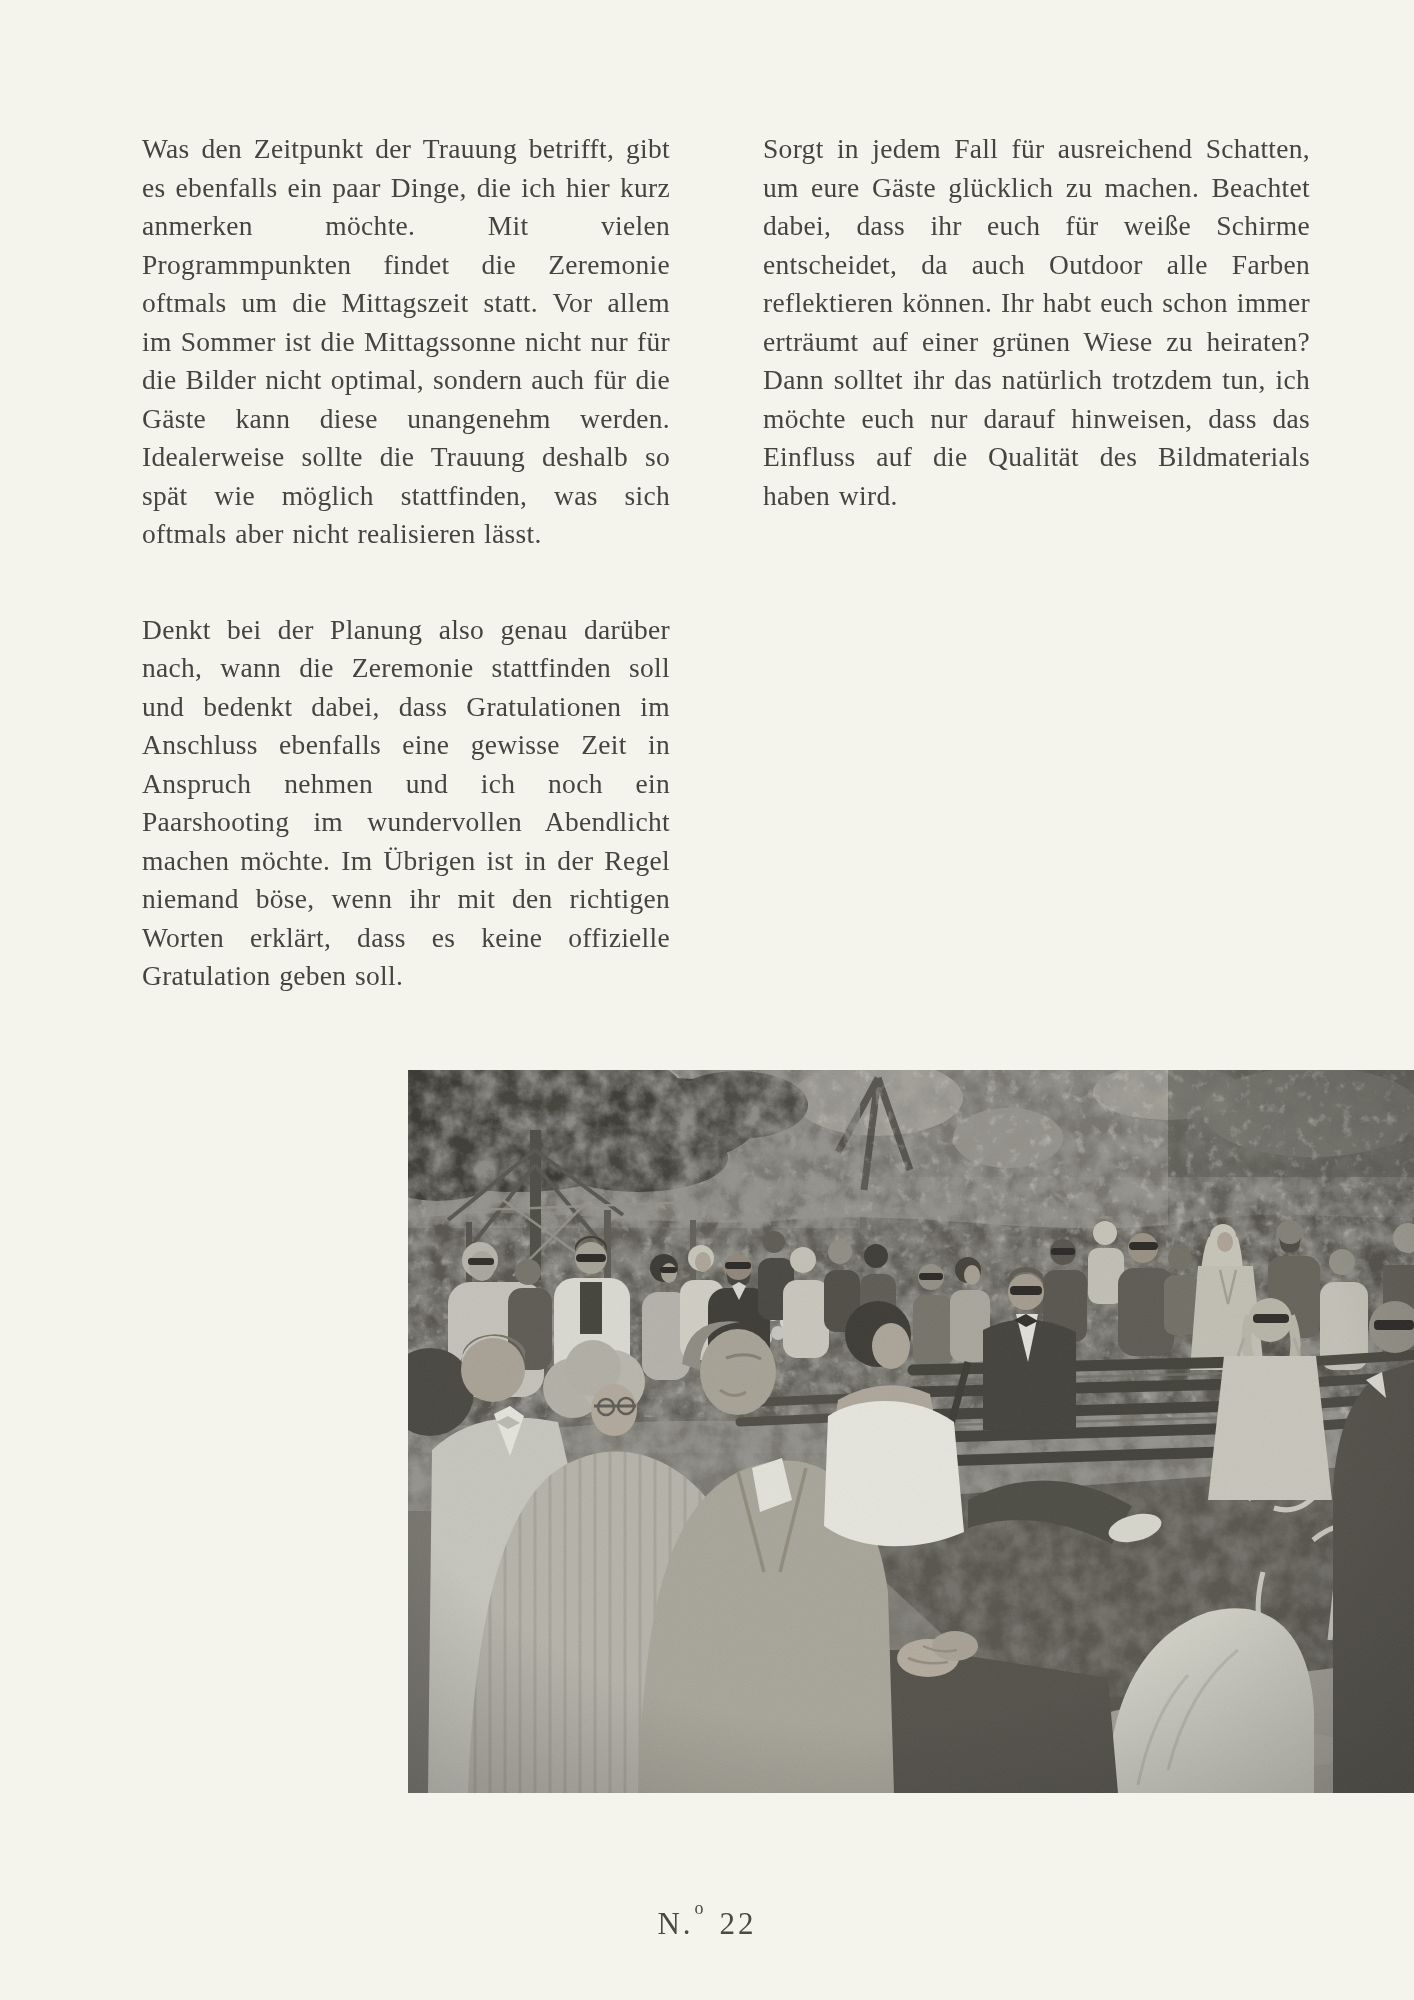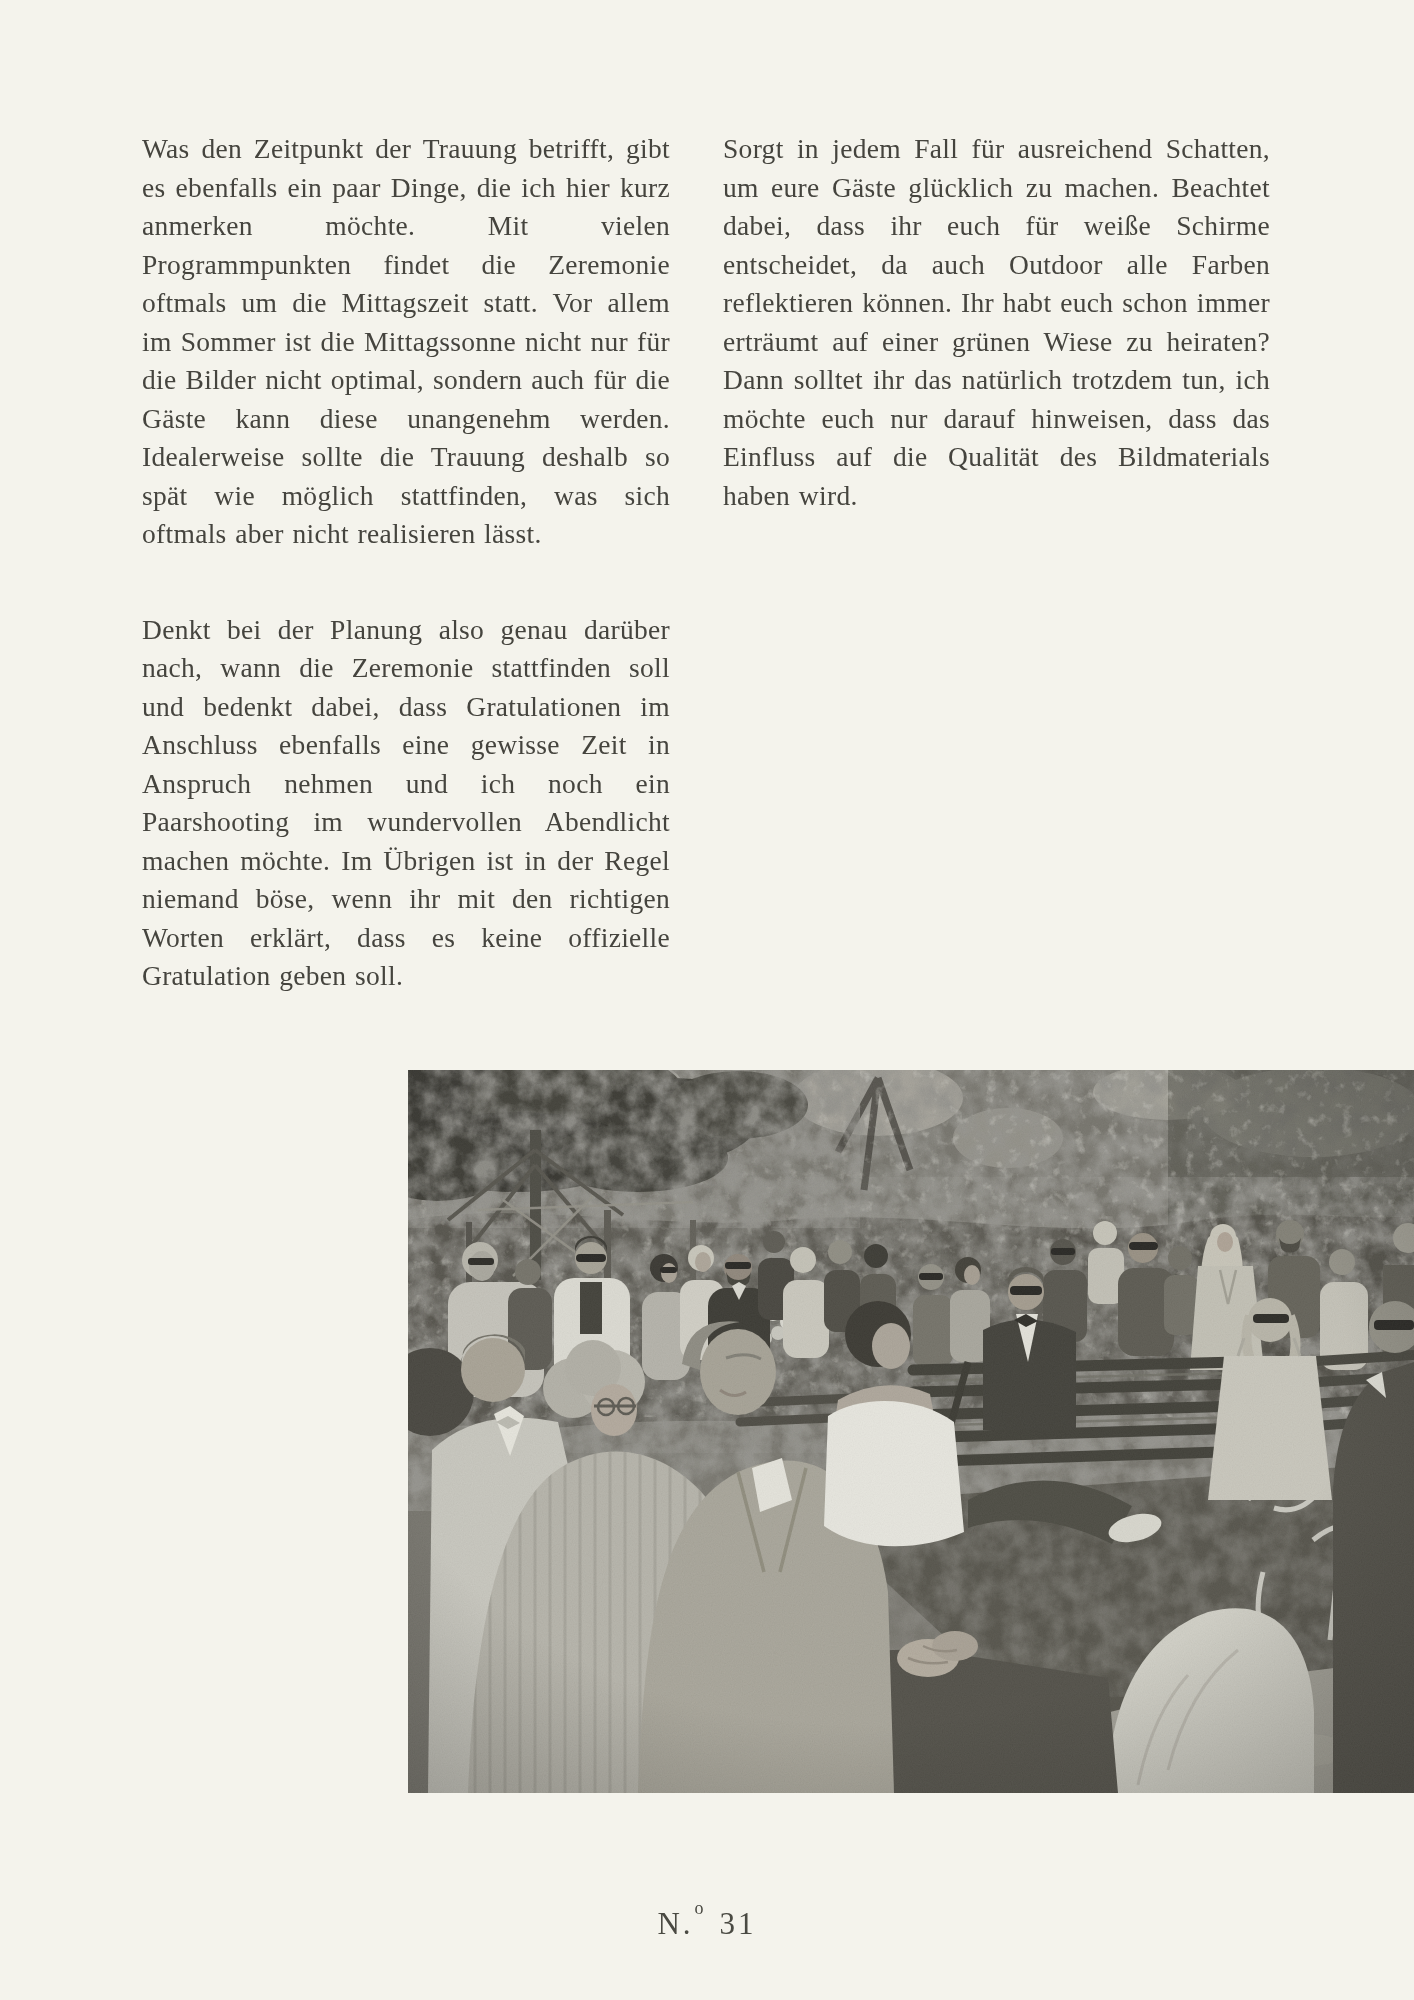--- a/index.html
+++ b/index.html
@@ -7,21 +7,21 @@
     position:relative;
     width:1414px;height:2000px;
     background:#f4f3ec;
     overflow:hidden;
     font-family:Liberation Serif, serif;
     color:#45443e;
   }
   .article{position:absolute;top:130px;left:0;width:1414px;}
   .col{position:absolute;top:0;}
   .col-left{left:142px;width:528px;}
-  .col-right{left:723px;width:547px;}
+  .col-right{left:763px;width:547px;}
   .col p{
     margin:0;
     font-size:27.5px;
     line-height:38.5px;
     text-align:justify;
     letter-spacing:0.3px;
     word-spacing:1.5px;
     hyphens:none;
   }
   .col p + p{margin-top:57px;}
@@ -302,16 +302,16 @@
         <ellipse cx="547" cy="576" rx="23" ry="15" fill="#a59d90"></ellipse>
         <path d="M500,588 q18,8 40,4 M515,576 q16,8 34,4" stroke="#8f877a" stroke-width="2.5" fill="none"></path>
       </g>
 
       <rect width="1006" height="723" fill="url(#vig)"></rect>
       <rect width="1006" height="723" filter="url(#grain)" opacity="0.35"></rect>
     </svg>
   </figure>
 
   <footer class="pageno">
-    <span>N.</span><sup>o</sup><span class="pageno-num">31</span>
+    <span>N.</span><sup>o</sup><span class="pageno-num">22</span>
   </footer>
 
 </div>
 
 </body></html>

